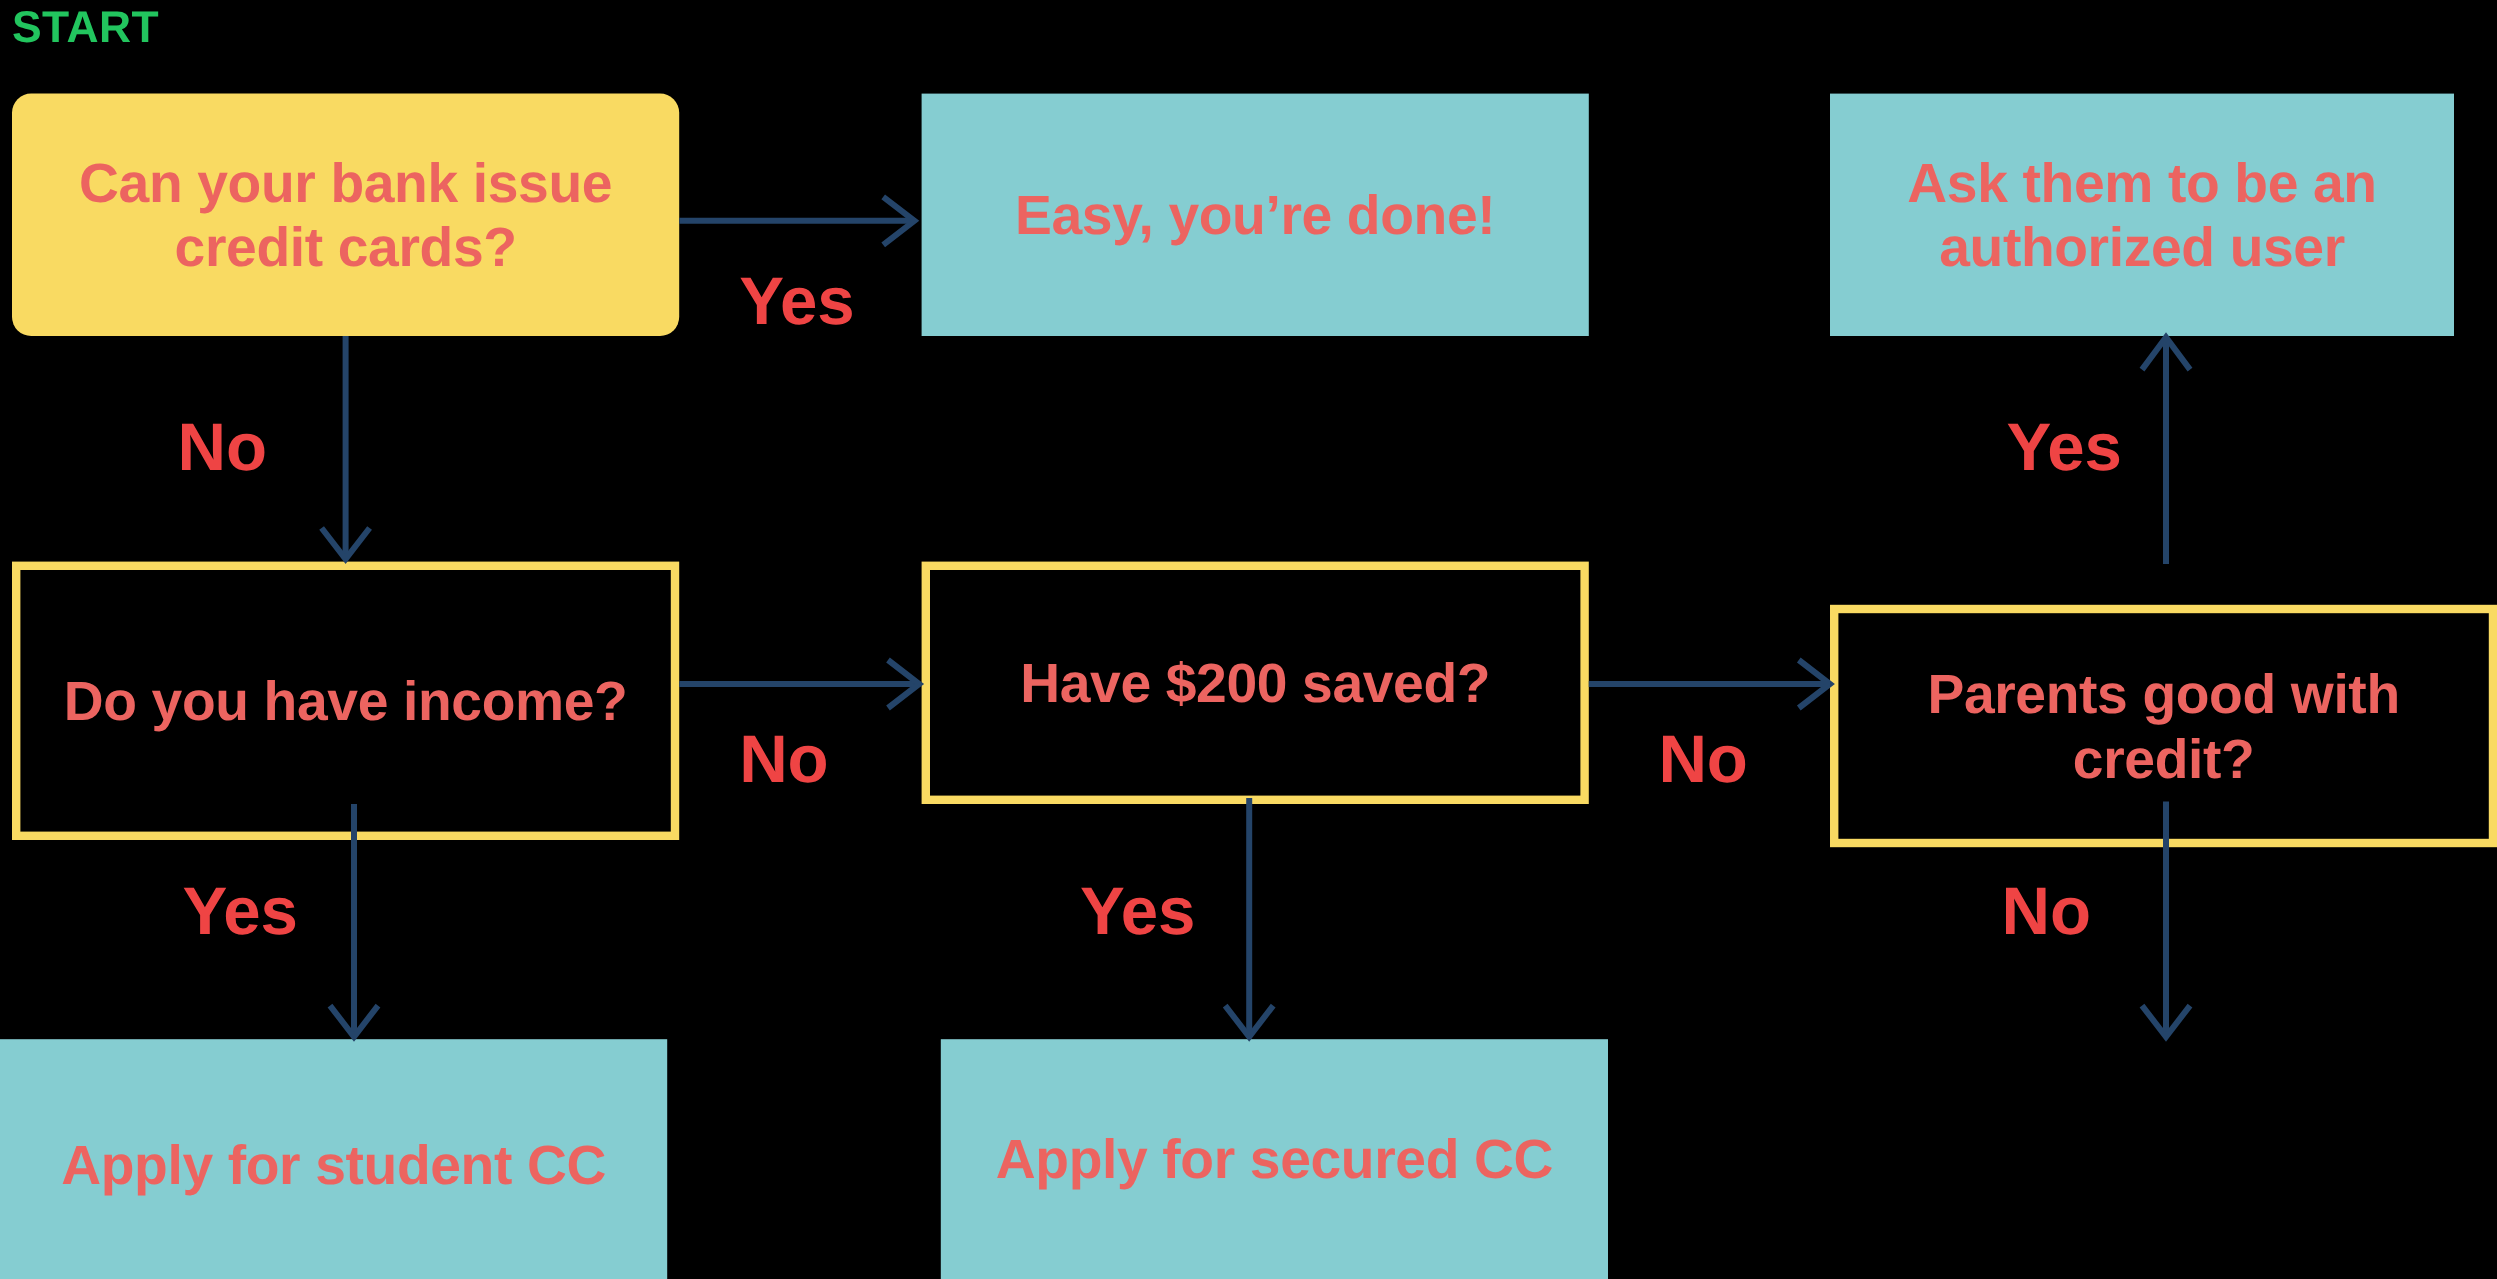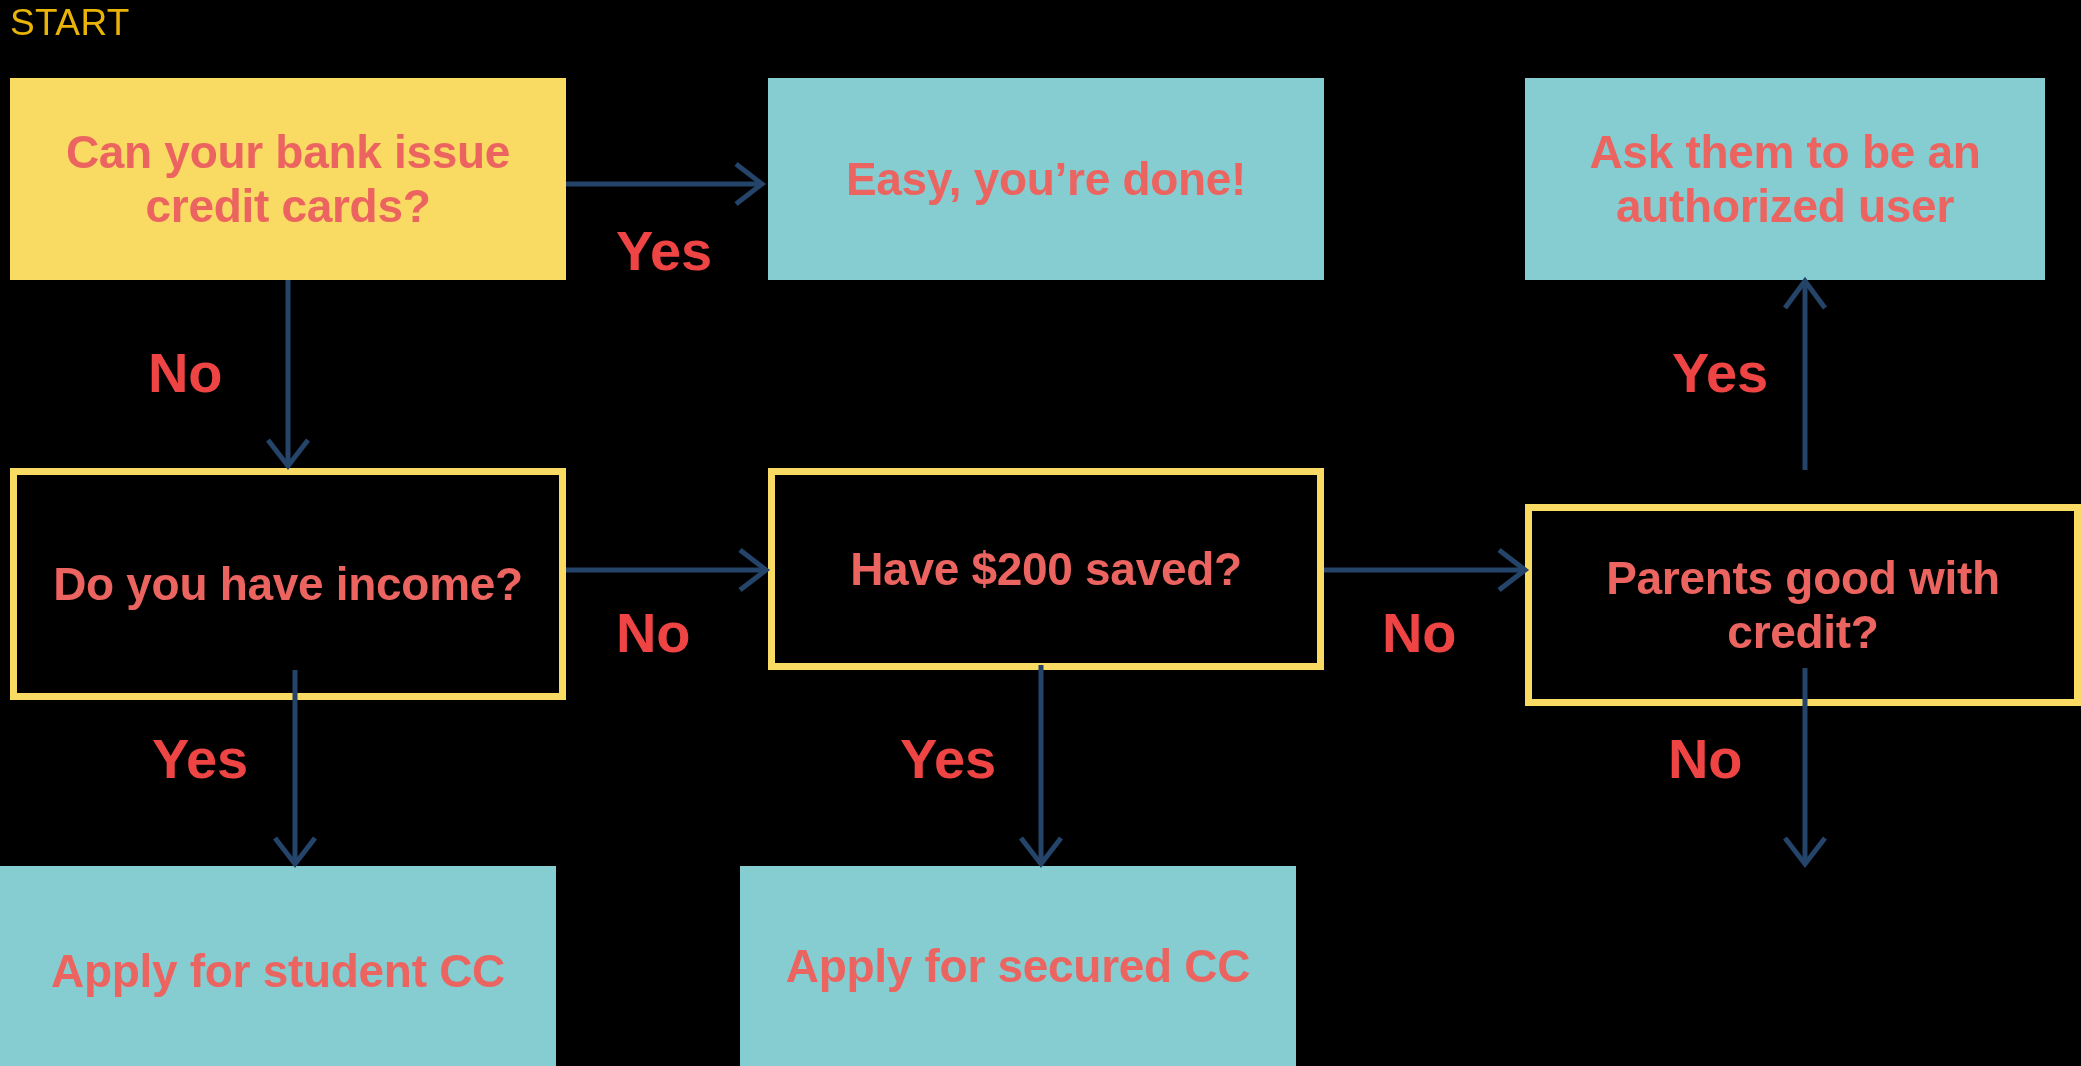--- a/index.html
+++ b/index.html
@@ -23,31 +23,31 @@
     align-items: center;
     justify-content: center;
     text-align: center;
     color: #EC6460;
     font-weight: bold;
     font-size: 46px;
     line-height: 1.18;
     letter-spacing: -0.3px;
     padding: 6px 18px;
   }
-  .node.fill-yellow { background: #F9DA62; }
+  .node.fill-yellow { background: #F9DA62; border-radius: 16px; }
   .node.fill-teal   { background: #85CDD1; }
   .node.outline-yellow {
     background: transparent;
     border: 7px solid #F9DA62;
   }
 
   .start-label {
     position: absolute;
-    color: #eab308;
-    font-weight: normal;
+    color: #22c55e;
+    font-weight: bold;
     font-size: 37px;
     letter-spacing: 0.4px;
     white-space: nowrap;
   }
 
   .edge-label {
     position: absolute;
     color: #ef4444;
     font-weight: bold;
     font-size: 56px;
@@ -94,21 +94,21 @@
   </div>
 
   <div class="node outline-yellow" style="left:1525px; top:468px; width:556px; height:202px;margin-top:36px;">
     <span>Parents good with credit?</span>
   </div>
 
   <div class="node fill-teal" style="left:0px; top:866px; width:556px; height:210px;">
     <span>Apply for student CC</span>
   </div>
 
-  <div class="node fill-teal" style="left:740px; top:866px; width:556px; height:200px;">
+  <div class="node fill-teal" style="left:784px; top:866px; width:556px; height:200px;">
     <span>Apply for secured CC</span>
   </div>
 
 
   <svg class="arrow-svg" style="left:566px; top:150px; width:210px; height:60px;">
     <line x1="0" y1="34" x2="196" y2="34"></line>
     <polyline points="170,14 196,34 170,54"></polyline>
   </svg>
   <div class="edge-label" style="left:616px; top:218px;">Yes</div>
 

